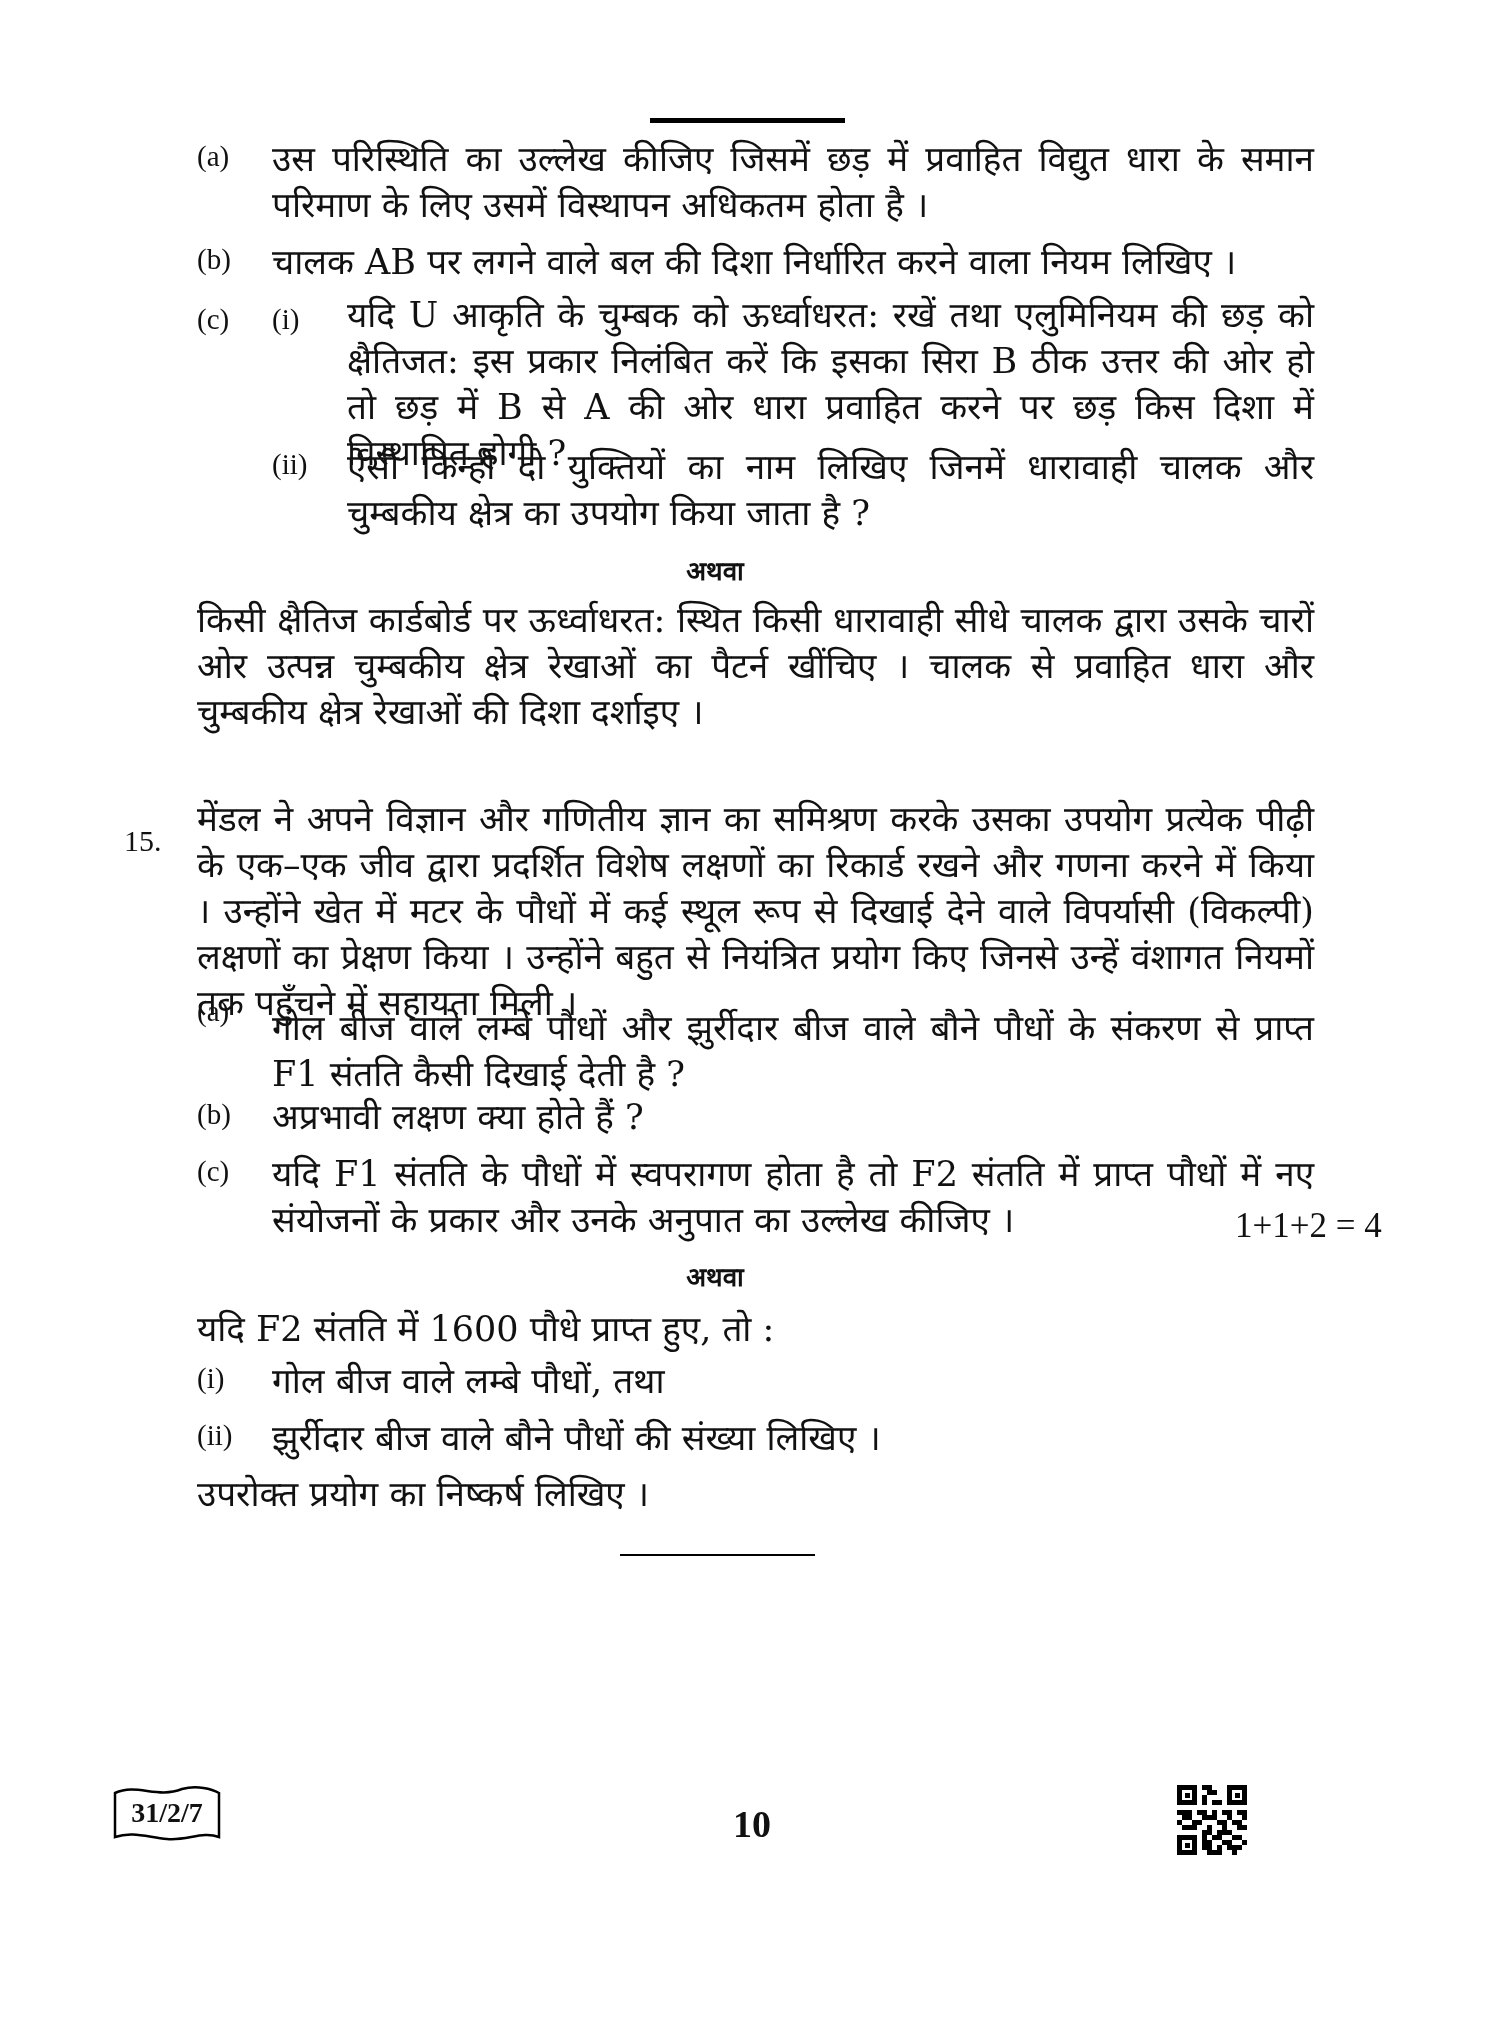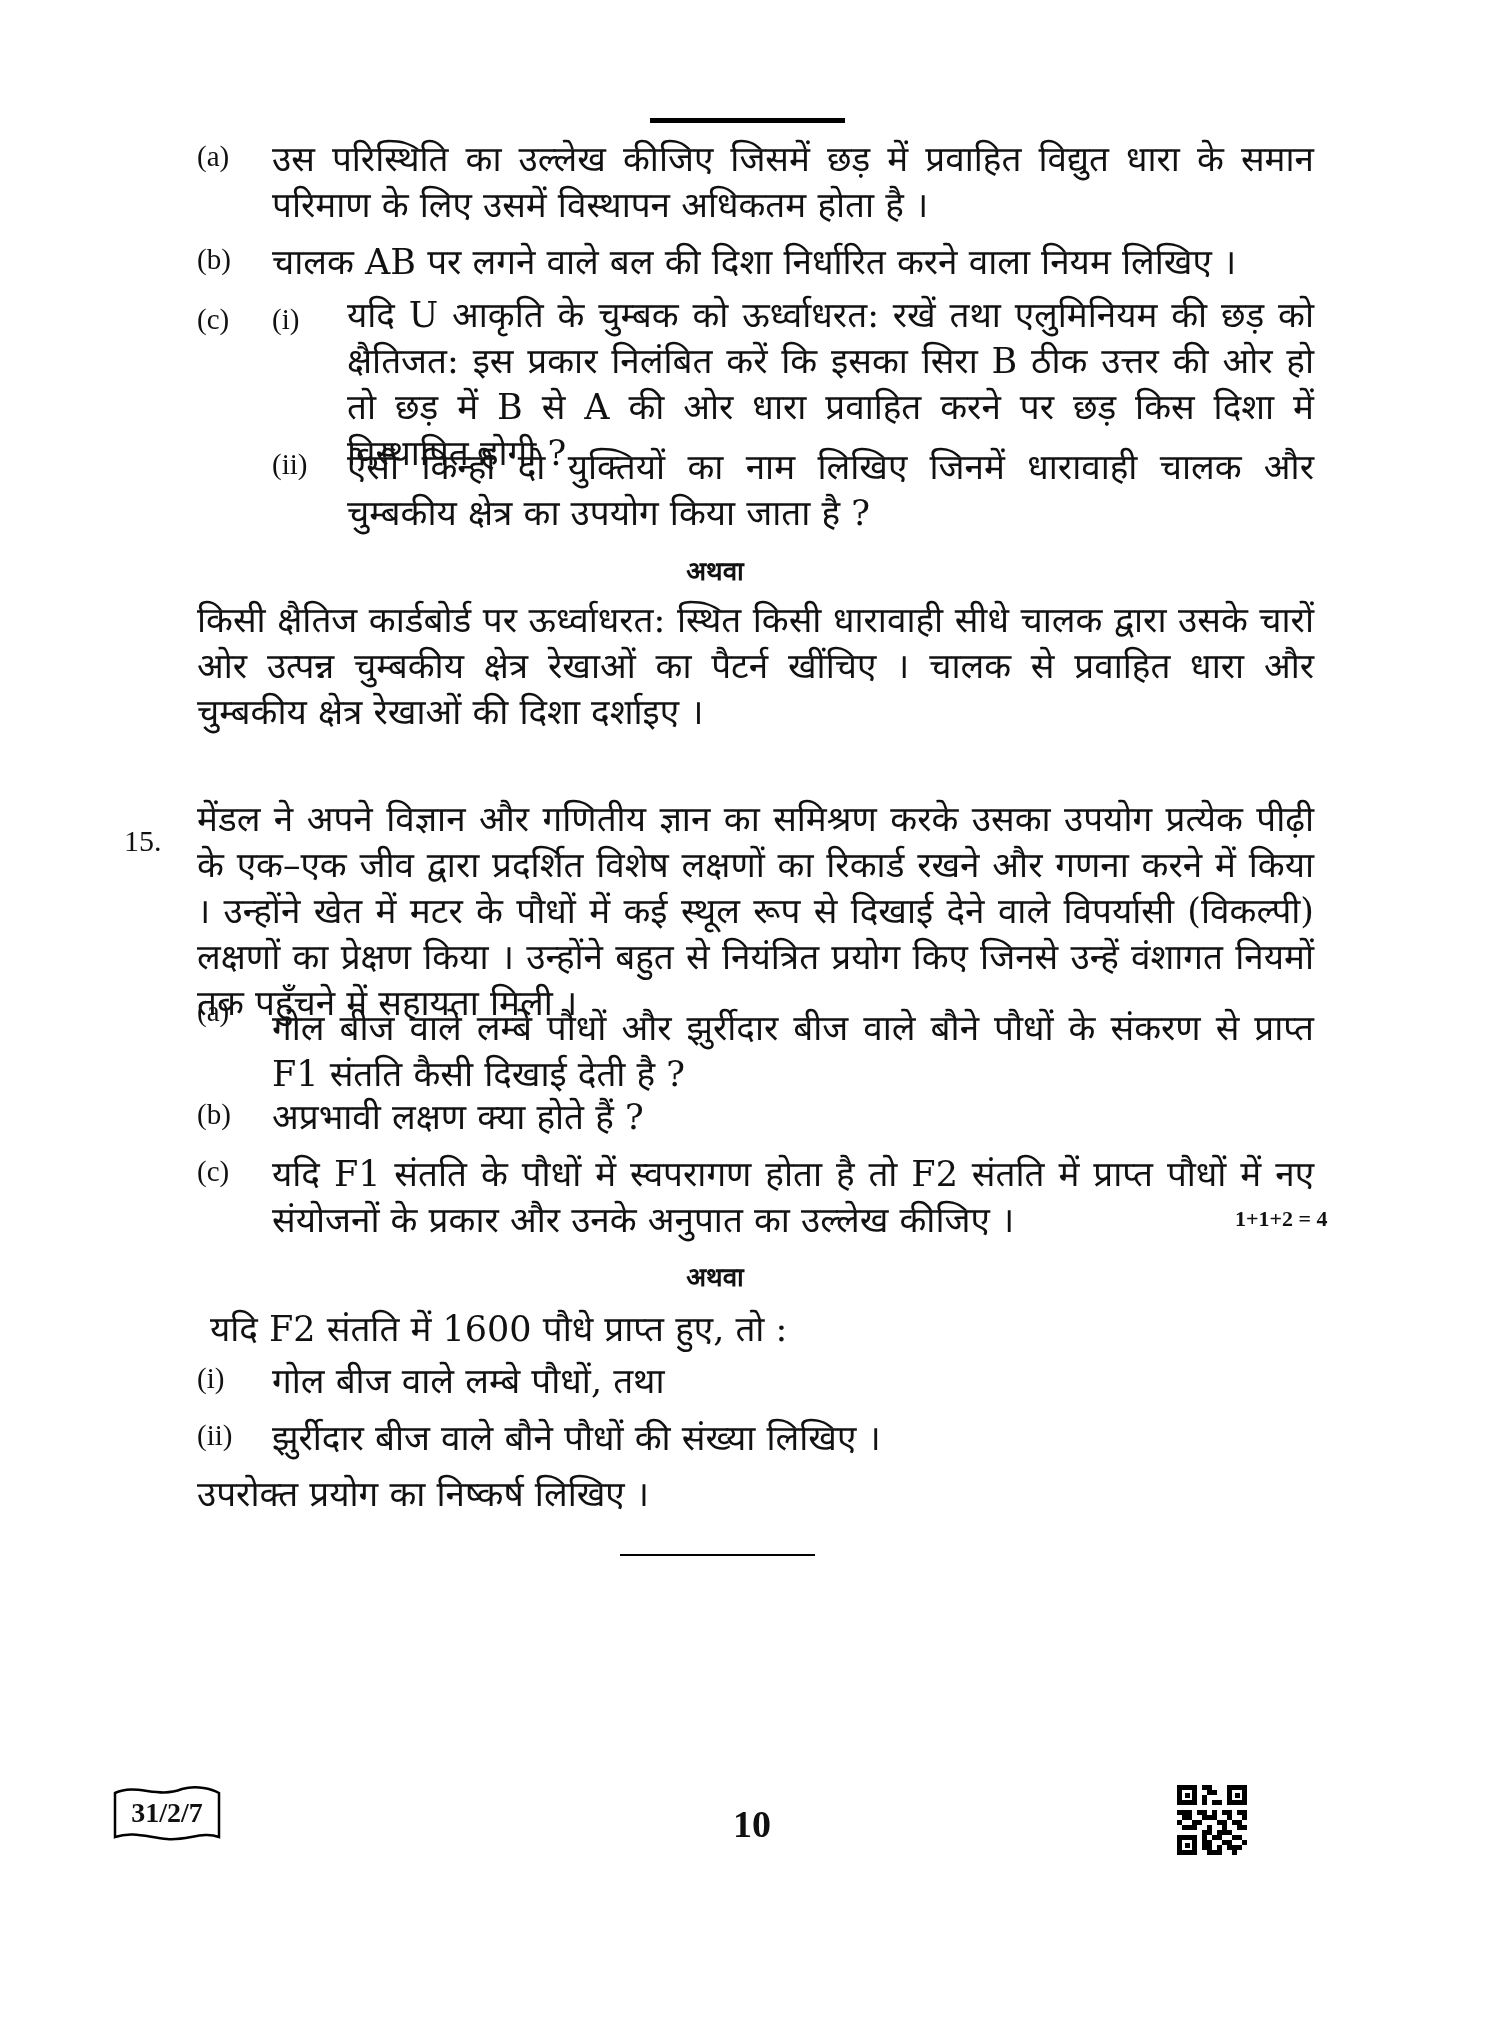--- a/index.html
+++ b/index.html
@@ -46,22 +46,22 @@
     }
     .center {
       position: absolute;
       font-weight: bold;
       font-size: 26px;
       text-align: center;
     }
     .marks {
       position: absolute;
       font-family: "Liberation Serif", "DejaVu Serif", serif;
-      font-weight: bold;
-      font-size: 22px;
+      font-weight: normal;
+      font-size: 35px;
       white-space: nowrap;
     }
     .qnum {
       position: absolute;
       font-family: "Liberation Serif", "DejaVu Serif", serif;
       font-size: 30px;
       margin-top: 24px;
     }
     .footer-code {
       position: absolute;
@@ -128,21 +128,21 @@
 
     <span class="label" style="left:197px; top:1098px;">(b)</span>
     <div class="text" style="left:272px; top:1094px; width:1042px;">अप्रभावी लक्षण क्या होते हैं ?</div>
 
     <span class="label" style="left:197px; top:1155px;">(c)</span>
     <div class="text" style="left:272px; top:1151px; width:1042px;">यदि F1 संतति के पौधों में स्वपरागण होता है तो F2 संतति में प्राप्त पौधों में नए संयोजनों के प्रकार और उनके अनुपात का उल्लेख कीजिए ।</div>
 
     <span class="marks" style="left:1235px; top:1206px;">1+1+2 = 4</span>
 
     <div class="center" style="left:655px; top:1258px; width:120px;">अथवा</div>
-    <div class="text" style="left:210px; top:1306px; width:1117px;">यदि F2 संतति में 1600 पौधे प्राप्त हुए, तो :</div>
+    <div class="text" style="left:197px; top:1306px; width:1117px;">यदि F2 संतति में 1600 पौधे प्राप्त हुए, तो :</div>
 
     <span class="label" style="left:197px; top:1362px;">(i)</span>
     <div class="text" style="left:272px; top:1358px; width:1042px;">गोल बीज वाले लम्बे पौधों, तथा</div>
 
     <span class="label" style="left:197px; top:1419px;">(ii)</span>
     <div class="text" style="left:272px; top:1415px; width:1042px;">झुर्रीदार बीज वाले बौने पौधों की संख्या लिखिए ।</div>
 
     <div class="text" style="left:197px; top:1471px; width:1117px;">उपरोक्त प्रयोग का निष्कर्ष लिखिए ।</div>
   </div>
 

